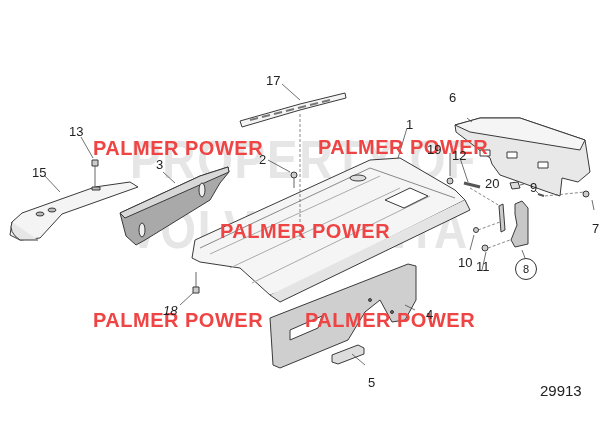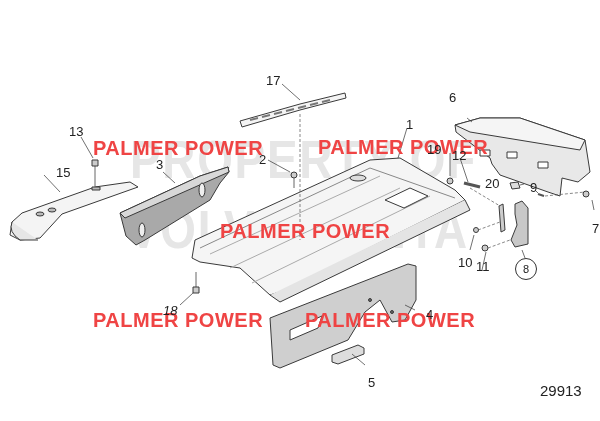--- a/index.html
+++ b/index.html
@@ -160,19 +160,19 @@
   <div class="callout" style="left:368px; top:376px;">5</div>
   <div class="callout" style="left:449px; top:91px;">6</div>
   <div class="callout" style="left:592px; top:222px;">7</div>
   <div class="circled" style="left:515px; top:258px;">8</div>
   <div class="callout" style="left:530px; top:181px;">9</div>
   <div class="callout" style="left:458px; top:256px;">10</div>
   <div class="callout" style="left:476px; top:260px;">11</div>
   <div class="callout" style="left:452px; top:149px;">12</div>
   <div class="callout" style="left:427px; top:143px;">19</div>
   <div class="callout" style="left:485px; top:177px;">20</div>
-  <div class="callout" style="left:32px; top:166px;margin-left:24px;">15</div>
+  <div class="callout" style="left:32px; top:166px;">15</div>
   <div class="callout" style="left:69px; top:125px;">13</div>
   <div class="callout" style="left:266px; top:74px;">17</div>
   <div class="callout" style="left:163px; top:304px;font-style:italic;">18</div>
 
   <div class="figno" style="left:540px; top:382px;">29913</div>
 </div>
 
 </body></html>

